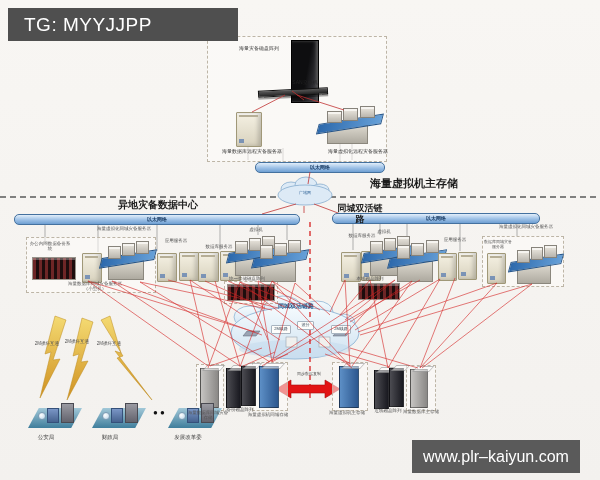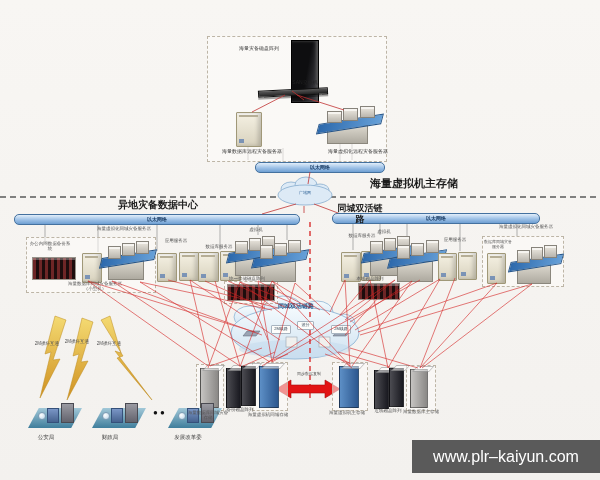--- a/index.html
+++ b/index.html
@@ -27,21 +27,21 @@
   .cab::before{content:"";position:absolute;left:1px;top:-4px;width:95%;height:4px;background:rgba(255,255,255,.55);transform:skewX(-42deg);transform-origin:bottom left;border:1px solid rgba(0,0,0,.25);}
   .cab.gray{background:linear-gradient(90deg,#c6c4c2,#8a8886);}
   .cab.black{background:linear-gradient(90deg,#4c4c52,#191920);}
   .cab.blue{background:linear-gradient(90deg,#5d8fc6,#2c578f);}
   .bplat{position:absolute;width:54px;height:20px;background:linear-gradient(180deg,#a2c8d8,#3f7e9c);clip-path:polygon(20% 0,100% 0,80% 100%,0 100%);z-index:2;}
   .bldg-gray{position:absolute;background:linear-gradient(180deg,#9a9aa2,#63636d);border:0.5px solid #4a4a52;z-index:3;}
   .bldg-blue{position:absolute;background:linear-gradient(180deg,#7a96c6,#46628e);border:0.5px solid #35507a;z-index:3;}
   .bldg-dot{position:absolute;width:6px;height:6px;border-radius:50%;background:radial-gradient(circle at 35% 35%,#ffffff,#b8d4e8);border:0.5px solid #7e9cb4;z-index:3;}
   .banner{position:absolute;background:#4f4f4f;color:#fff;display:flex;align-items:center;z-index:6;}
   #banner-tl{left:8px;top:8px;width:214px;height:33px;padding-left:16px;font-size:19px;letter-spacing:.5px;}
-  #banner-br{left:412px;top:440px;width:188px;height:33px;justify-content:center;font-size:16px;background:#5a5a5a;text-align:center;}
+  #banner-br{left:412px;top:440px;width:168px;height:33px;justify-content:center;font-size:16px;background:#5a5a5a;text-align:center;}
 </style>
 </head>
 <body>
 
 <div id="stage">
 
   <svg width="600" height="480" style="z-index:1">
     <defs>
       <linearGradient id="gold" x1="0" y1="0" x2="0" y2="1">
         <stop offset="0" stop-color="#f4da72"></stop>
@@ -302,14 +302,15 @@
         <line x1="243" y1="366" x2="275" y2="352"></line>
       <line x1="268" y1="362" x2="288" y2="354"></line>
         <line x1="350" y1="363" x2="325" y2="354"></line>
       <line x1="390" y1="367" x2="338" y2="352"></line>
         <line x1="418" y1="368" x2="350" y2="348"></line>
       <line x1="378" y1="298" x2="345" y2="335"></line>
         <line x1="250" y1="298" x2="268" y2="340"></line>
     </g>
   </svg>
 
+  <div class="banner" id="banner-tl">TG: MYYJJPP</div>
   <div class="banner" id="banner-br">www.plr–kaiyun.com</div>
 </div>
 
 </body></html>

